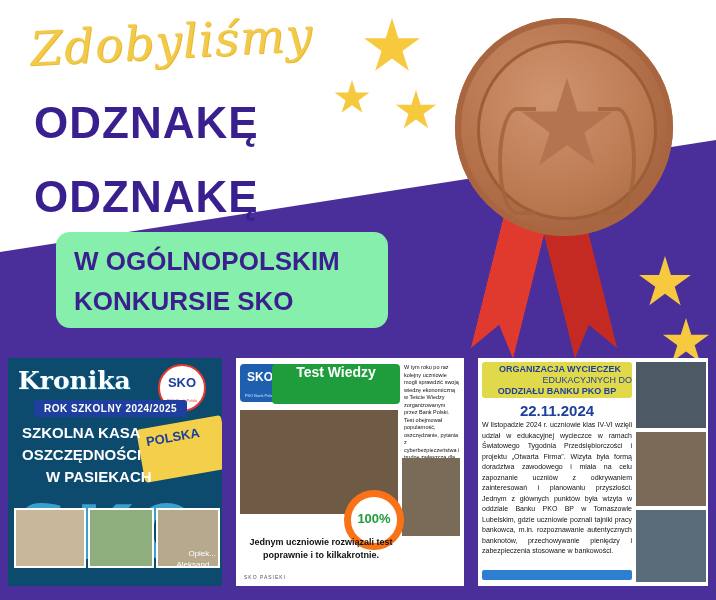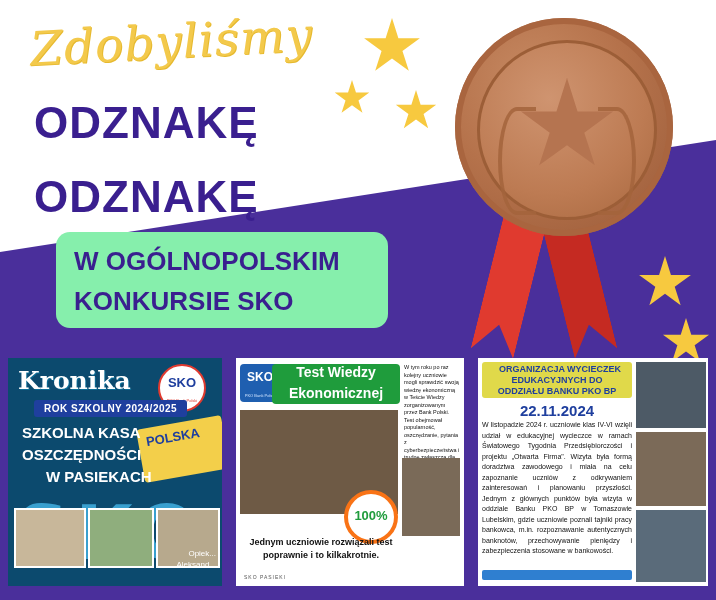--- a/index.html
+++ b/index.html
@@ -150,31 +150,31 @@
   }
   .c2-sko span{position:absolute;left:0;right:0;top:6px;text-align:center;font-size:12px;font-weight:bold;color:#fff;}
   .c2-sko small{position:absolute;left:0;right:0;bottom:4px;text-align:center;font-size:4px;color:#cfe3ff;}
   .c2-text{
     position:absolute;left:168px;top:6px;width:56px;font-size:5.5px;color:#111;line-height:7.5px;
   }
   .c2-photo{position:absolute;left:4px;top:52px;width:158px;height:104px;background:#6e5a45;}
   .c2-photo2{position:absolute;left:166px;top:100px;width:58px;height:78px;background:#7a6a58;}
   .c2-circle{
     position:absolute;left:108px;top:132px;width:46px;height:46px;border-radius:50%;
-    background:#ffffff;border:4px solid #f97316;
+    background:#ffffff;border:7px solid #f97316;
   }
   .c2-circle span{position:absolute;left:0;right:0;top:14px;text-align:center;font-size:13px;font-weight:bold;color:#1f9c3c;}
   .c2-cap1{position:absolute;left:10px;top:178px;width:150px;text-align:center;font-size:9px;font-weight:bold;color:#111;line-height:13px;}
   .c2-foot{position:absolute;left:8px;bottom:6px;font-size:5px;color:#555;letter-spacing:1px;}
 
   .c3-head{
     position:absolute;left:4px;top:4px;width:150px;height:36px;background:#e0d94a;border-radius:3px;
   }
   .c3-head .h1{position:absolute;left:0;right:0;top:2px;text-align:center;font-size:9px;font-weight:bold;color:#1f3f9e;padding-left:6px;}
-  .c3-head .h2{position:absolute;left:0;right:0;top:13px;text-align:center;font-size:9px;font-weight:bold;color:#1f3f9e;}
+  .c3-head .h2{position:absolute;left:0;right:0;top:13px;text-align:right;font-size:9px;font-weight:normal;color:#1f3f9e;}
   .c3-head .h3{position:absolute;left:0;right:0;top:24px;text-align:center;font-size:9px;font-weight:bold;color:#1f3f9e;}
   .c3-date{position:absolute;left:4px;top:44px;width:150px;text-align:center;font-size:15px;font-weight:bold;color:#1f3f9e;}
   .c3-body{position:absolute;left:4px;top:62px;width:150px;font-size:7px;color:#111;line-height:10.5px;text-align:justify;}
   .c3-photo{position:absolute;background:#5c6470;}
   .c3-p1{left:158px;top:4px;width:70px;height:66px;background:#4d5a66;}
   .c3-p2{left:158px;top:74px;width:70px;height:74px;background:#7b6a58;}
   .c3-p3{left:158px;top:152px;width:70px;height:72px;background:#5a6b7a;}
   .c3-bluebar{position:absolute;left:4px;bottom:6px;width:150px;height:10px;background:#2f7fd0;border-radius:2px;}
 </style>
 </head>
@@ -236,21 +236,20 @@
     </div>
   </div>
 
   <div class="card card2">
     <div class="c2-sko">
       <span>SKO</span>
       <small>PKO Bank Polski</small>
     </div>
     <div class="c2-head">
       <div class="t1">Test Wiedzy</div>
-      <div class="t2">Ekonomicznej</div>
     </div>
     <div class="c2-text">W tym roku po raz kolejny uczniowie mogli sprawdzić swoją wiedzę ekonomiczną w Teście Wiedzy zorganizowanym przez Bank Polski. Test obejmował popularność, oszczędzanie, pytania z cyberbezpieczeństwa i trudne zwłaszcza dla uczniów pierwszoklasistów. Dyplomy wyróżnienia otrzymali wszyscy, którzy poprawnie zadania.</div>
     <div class="c2-photo"></div>
     <div class="c2-photo2"></div>
     <div class="c2-circle">
       <span>100%</span>
     </div>
     <div class="c2-cap1">
       <div>Jednym uczniowie rozwiązali test</div>
       <div>poprawnie i to kilkakrotnie.</div>

